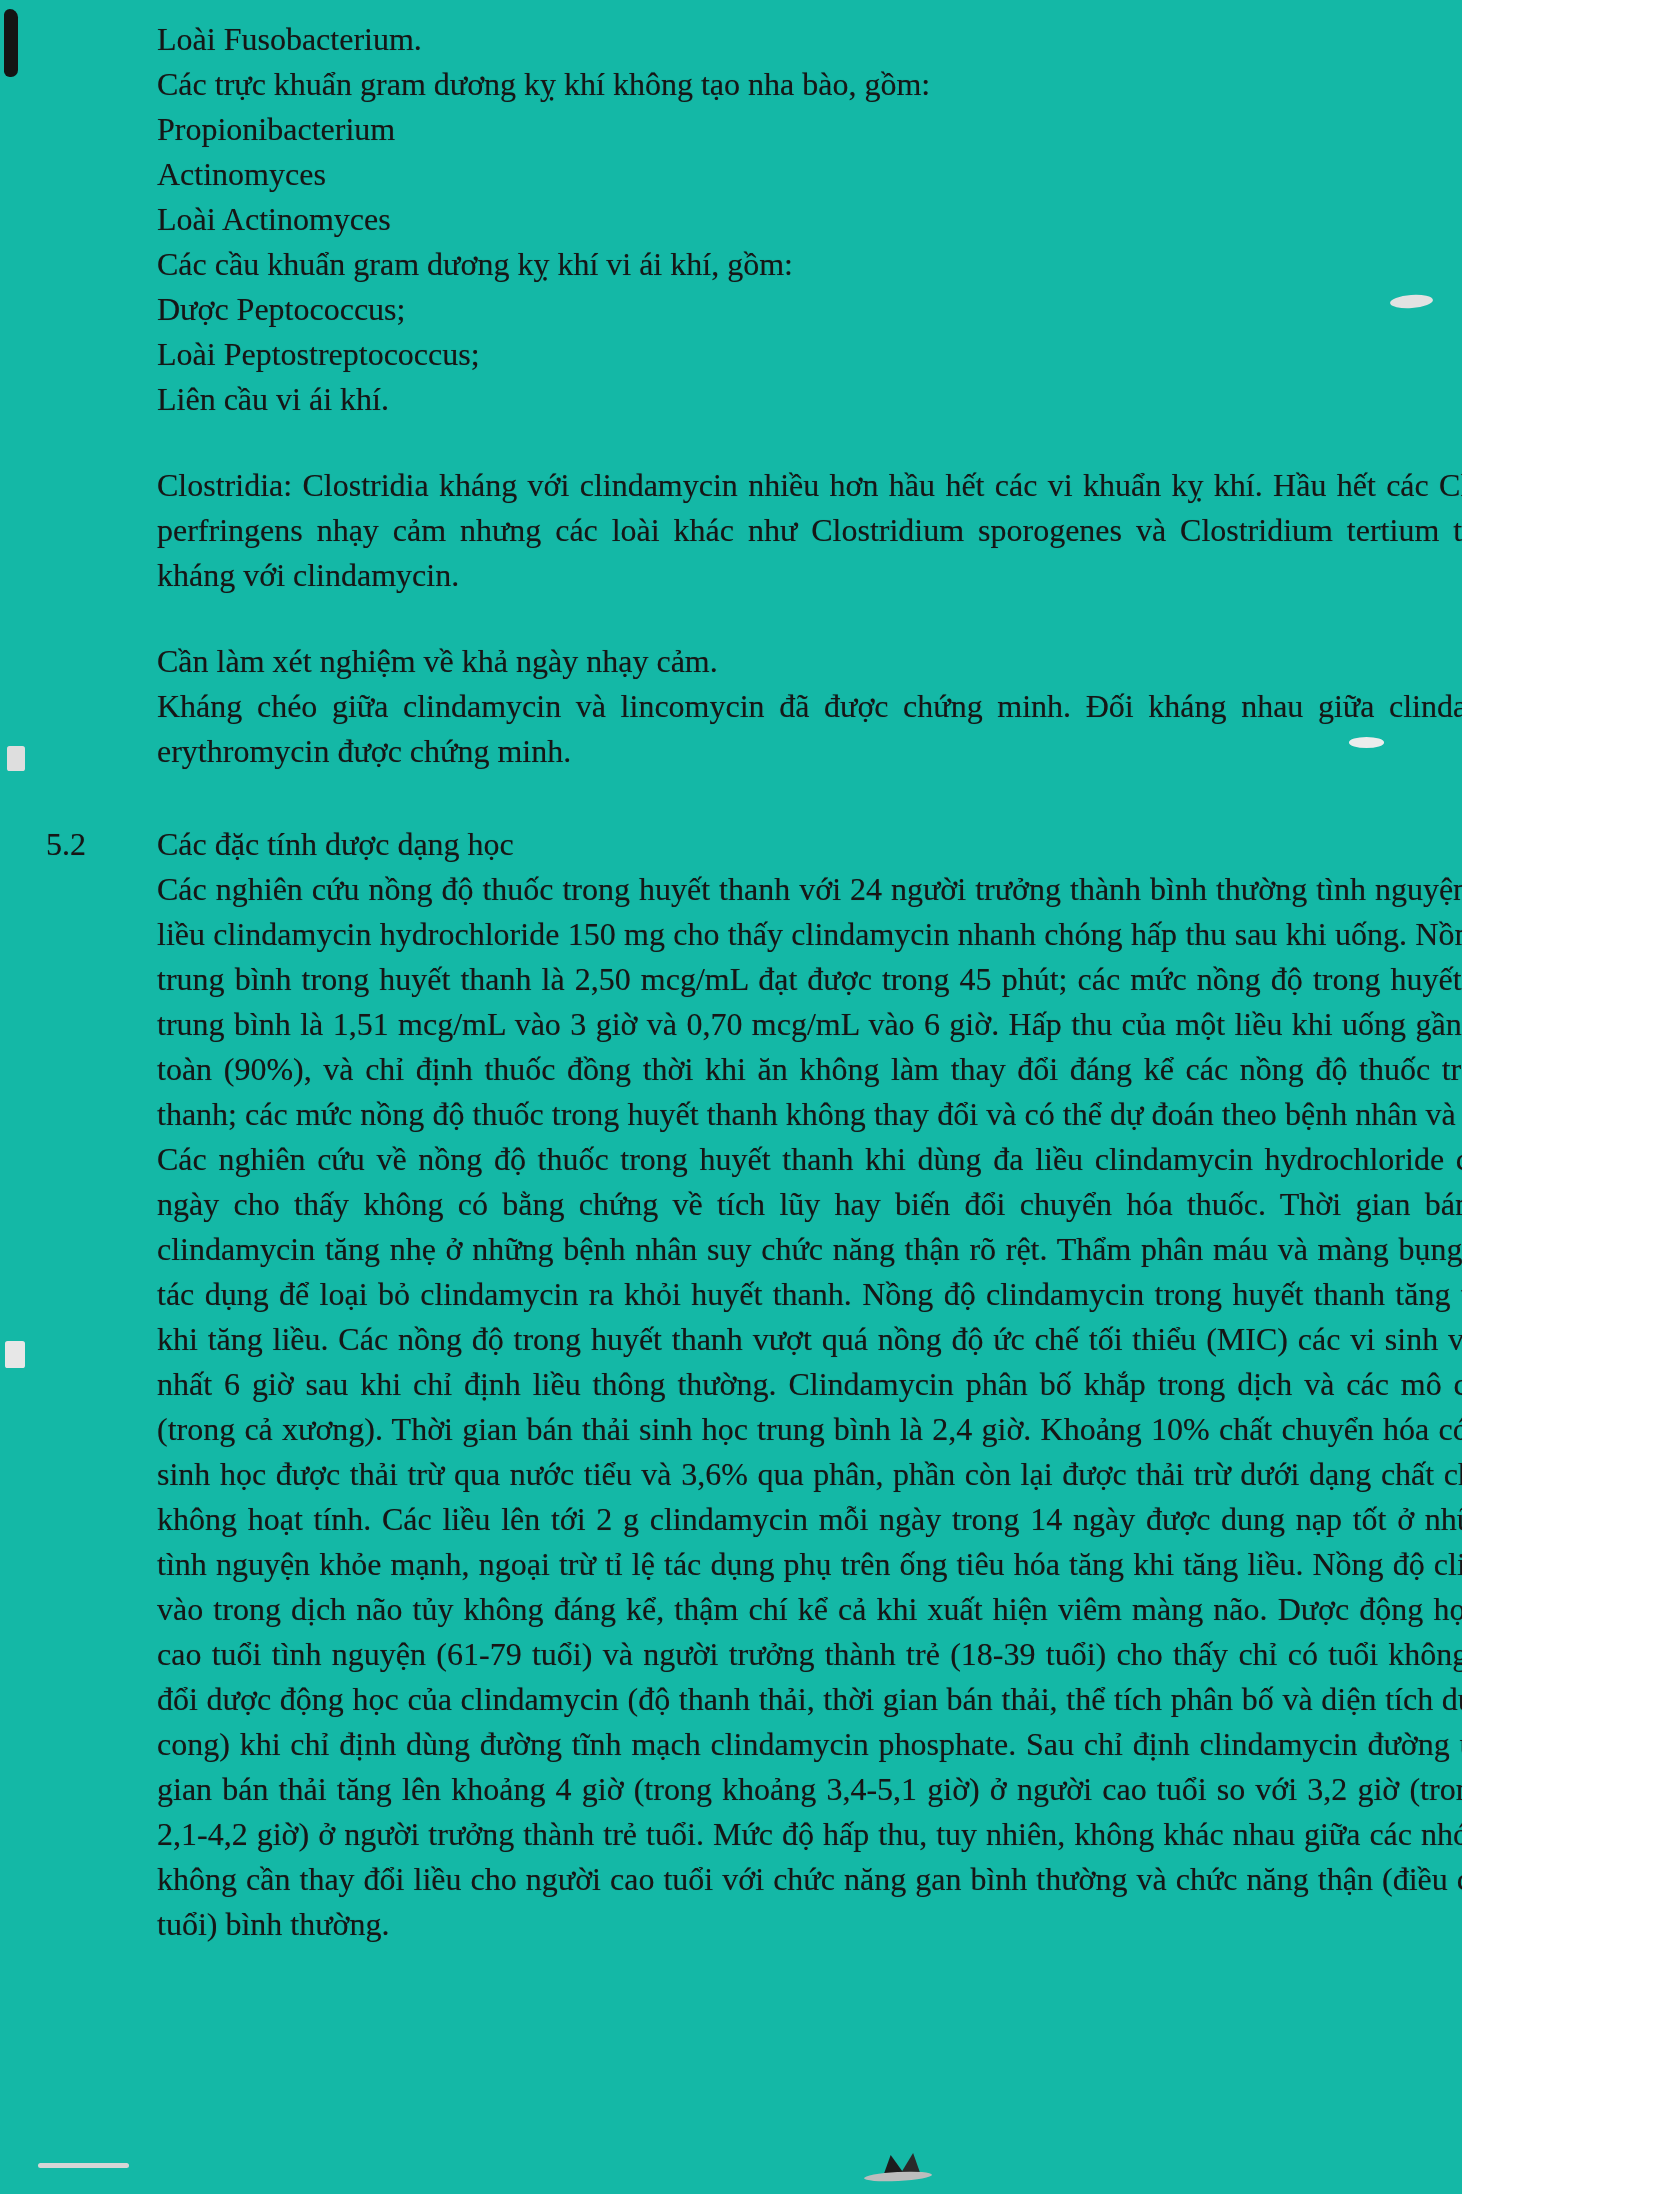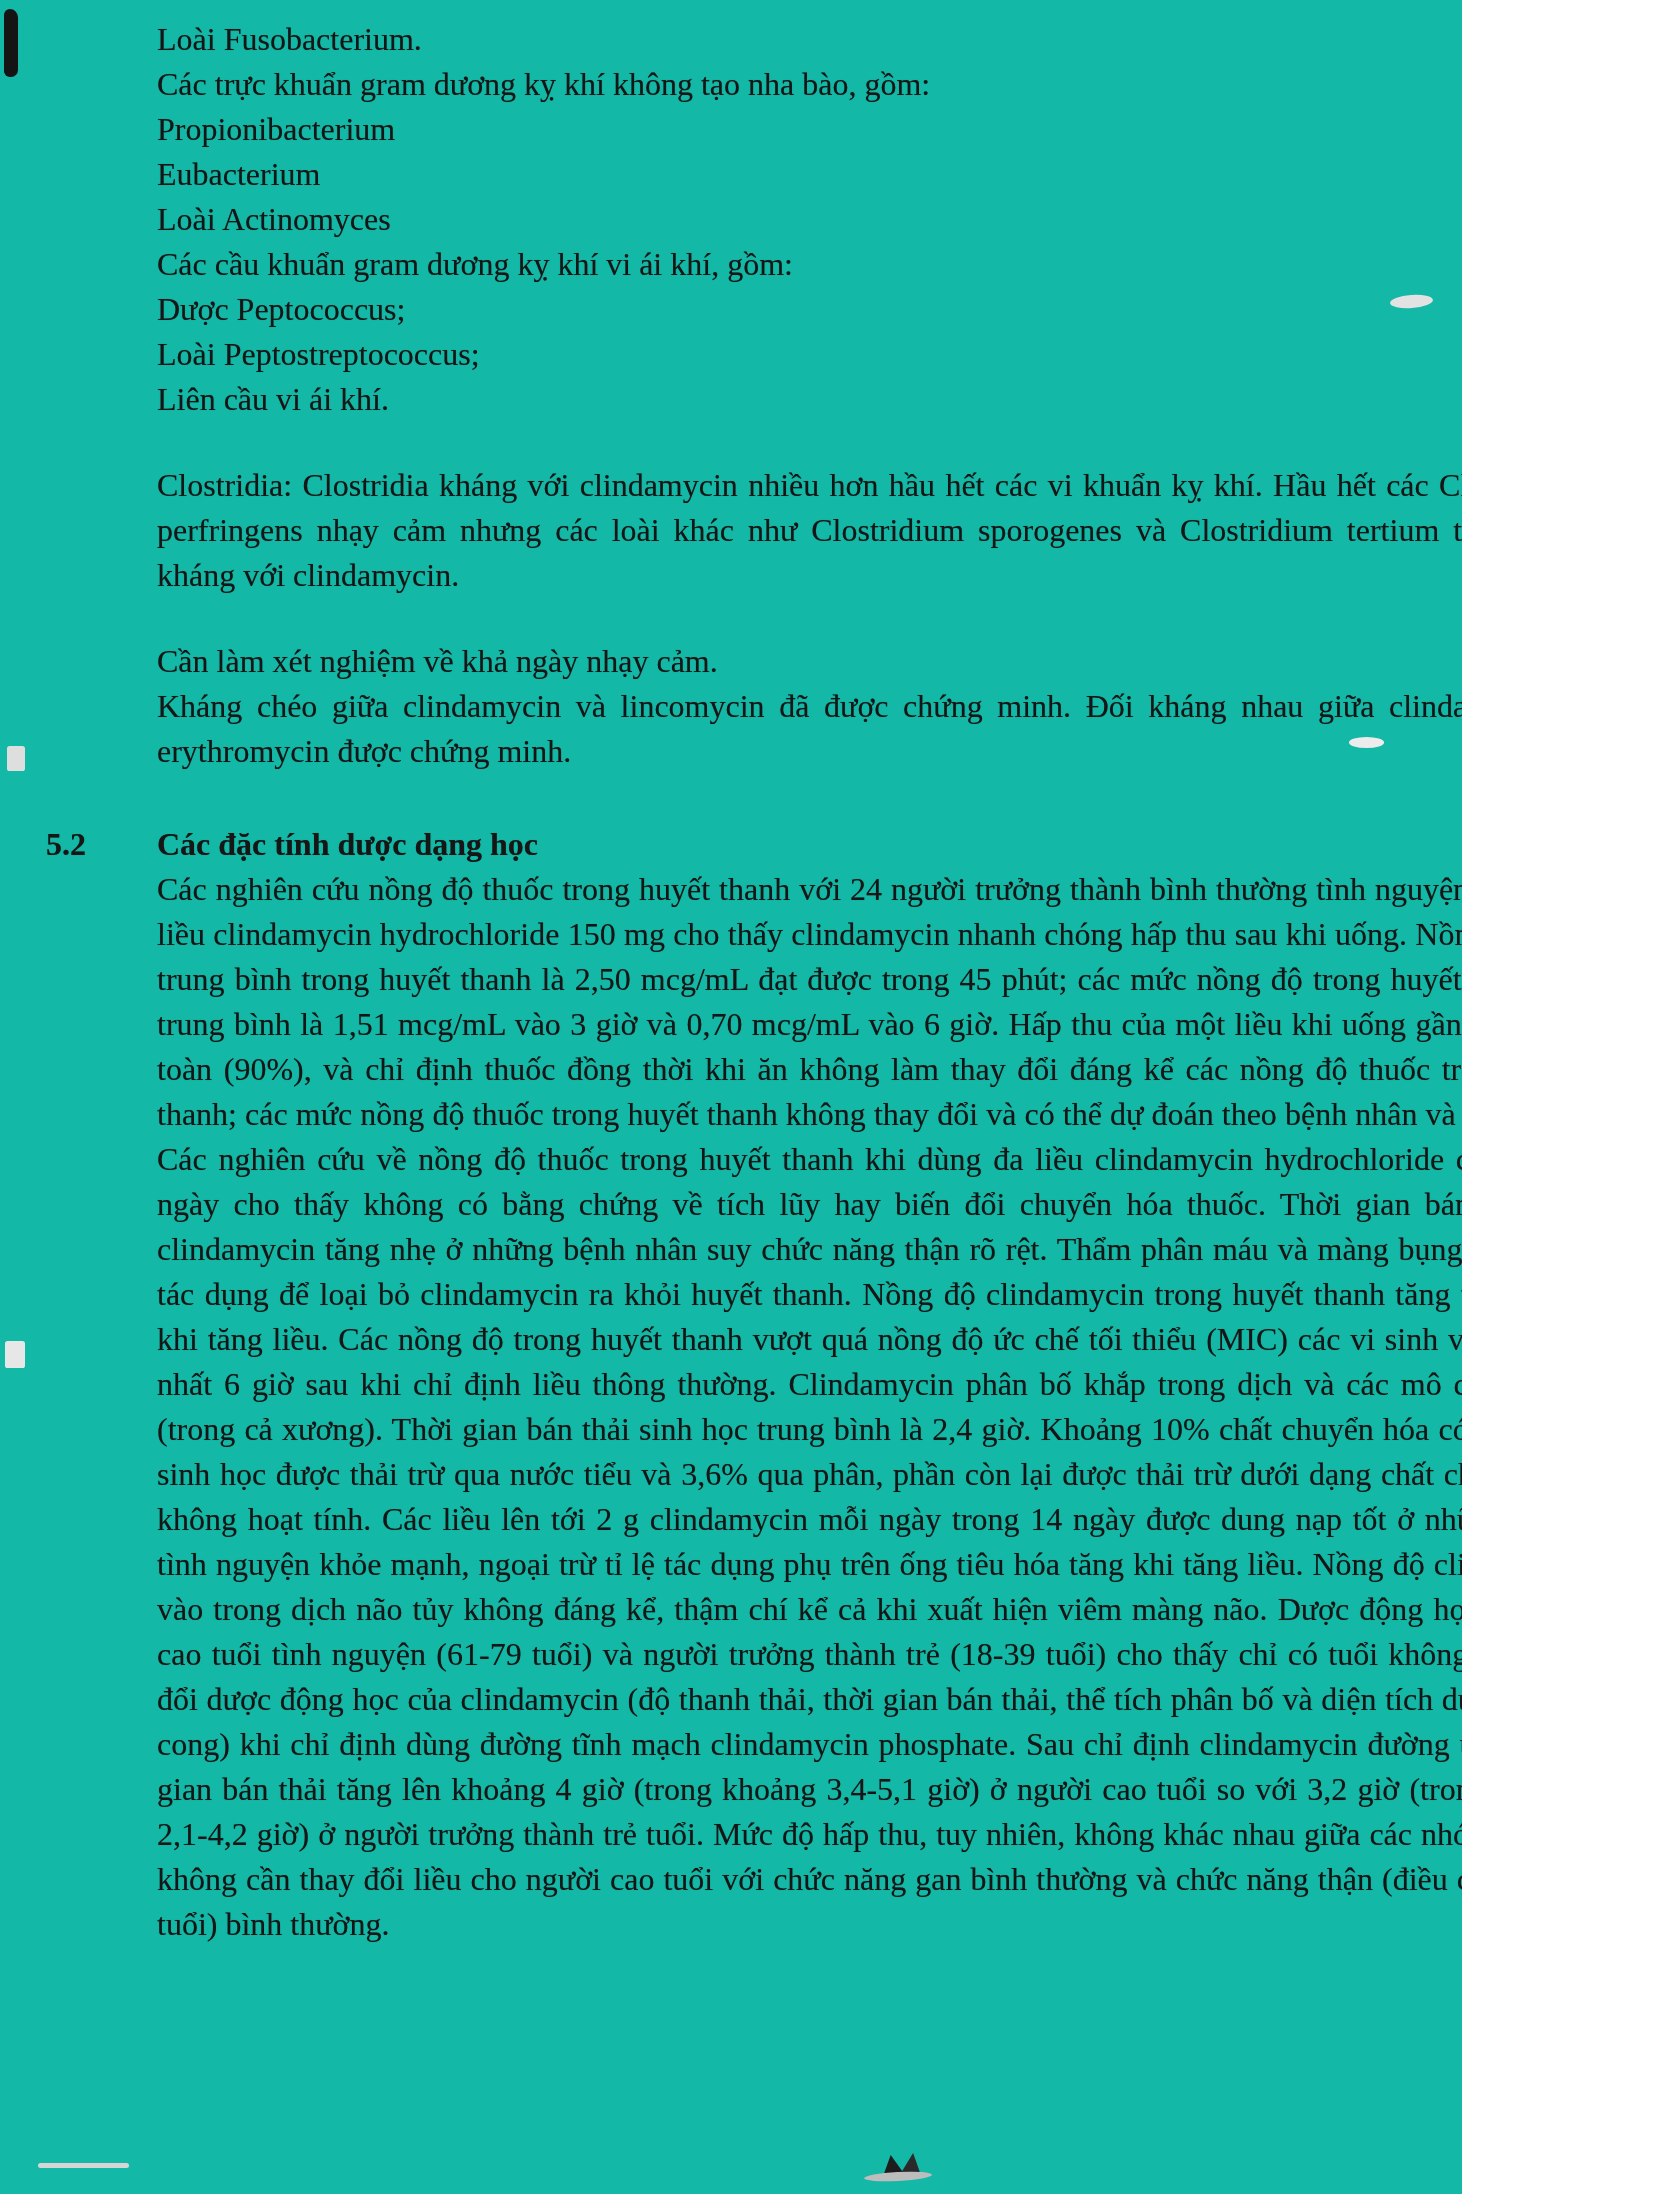--- a/index.html
+++ b/index.html
@@ -29,21 +29,21 @@
   .italic { }
   .para { margin: 0; }
   .justify {
     text-align: justify;
     text-justify: inter-word;
   }
   .gap-md { margin-top: 41px; }
   .gap-lg { margin-top: 48px; }
   .heading-row {
     position: relative;
-    font-weight: bold;
+    font-weight: normal;
     white-space: nowrap;
   }
   .sec-num {
     position: absolute;
     left: -111px;
     top: 0;
   }
   
   .artifact { position: absolute; pointer-events: none; }
   .mark-top-left {
@@ -129,21 +129,21 @@
     <span class="tri-b"></span>
     <span class="base"></span>
   </div>
 
   <div class="content">
 
     <div>
       <div class="line">Loài Fusobacterium.</div>
       <div class="line italic">Các trực khuẩn gram dương kỵ khí không tạo nha bào, gồm:</div>
       <div class="line">Propionibacterium</div>
-      <div class="line">Eubacterium</div>
+      <div class="line">Actinomyces</div>
       <div class="line">Loài Actinomyces</div>
       <div class="line italic">Các cầu khuẩn gram dương kỵ khí vi ái khí, gồm:</div>
       <div class="line">Dược Peptococcus;</div>
       <div class="line">Loài Peptostreptococcus;</div>
       <div class="line">Liên cầu vi ái khí.</div>
     </div>
 
     <p class="para justify gap-md">
       <span class="italic">Clostridia:</span><span> Clostridia kháng với clindamycin nhiều hơn hầu hết các vi khuẩn kỵ khí. Hầu hết các </span><span class="italic">Clostridium perfringens</span><span> nhạy cảm nhưng các loài khác như </span><span class="italic">Clostridium sporogenes</span><span> và </span><span class="italic">Clostridium tertium</span><span> thì thường kháng với clindamycin.</span>
     </p>

